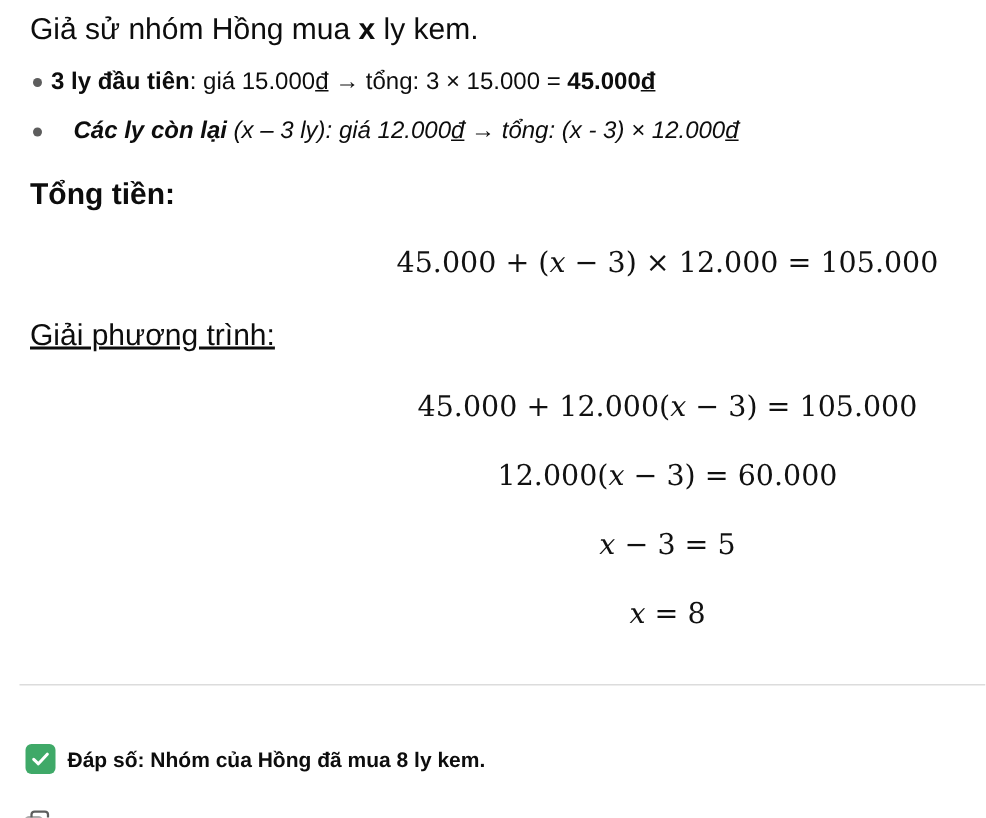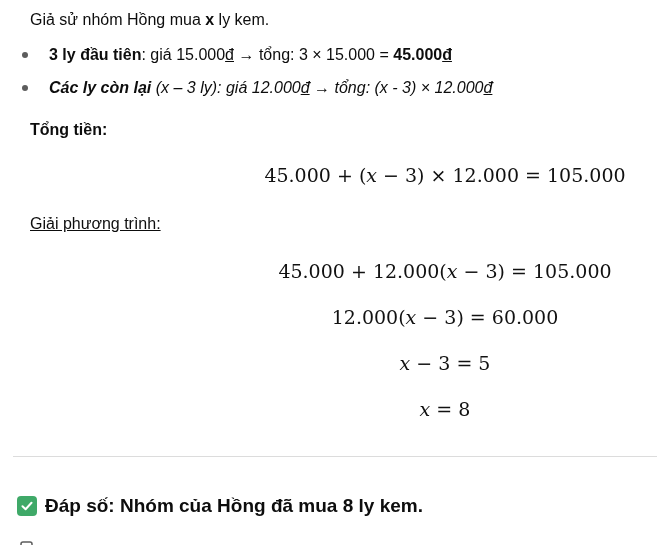--- a/index.html
+++ b/index.html
@@ -1,37 +1,37 @@
 <!DOCTYPE html>
 <html><head>
   <meta charset="utf-8">
   <style>
     * { box-sizing: border-box; margin: 0; padding: 0; }
     html, body { width: 657px; height: 545px; overflow: hidden; background: #ffffff; }
     body { font-family: "Liberation Sans", "DejaVu Sans", sans-serif; color: #0d0d0d; position: relative; }
-    .p { position: absolute; left: 30px; font-size: 16px; line-height: 24px; white-space: nowrap; }
+    .p { position: absolute; left: 20px; font-size: 20px; line-height: 24px; white-space: nowrap; }
     .li { position: absolute; left: 13px; font-size: 16px; line-height: 24px; white-space: nowrap; }
     .bullet { position: absolute; left: 13px; width: 6px; height: 6px; border-radius: 50%; background: #5d5d5d; }
     .li-text { position: absolute; left: 49px; }
     b { font-weight: 700; }
     .cur { text-decoration: underline; }
     .math { position: absolute; left: 0; width: 890px; text-align: center; font-family: "DejaVu Serif", "Liberation Serif", serif; font-size: 19px; line-height: 26px; white-space: nowrap; color: #111; }
     .divider { position: absolute; left: 13px; right: 0; top: 456px; height: 1px; background: #dcdcdc; }
-    .answer { position: absolute; left: 17px; top: 493px; font-size: 19px; line-height: 26px; font-weight: 700; white-space: nowrap; display: flex; align-items: center; }
+    .answer { position: absolute; left: 17px; top: 493px; font-size: 14px; line-height: 26px; font-weight: 700; white-space: nowrap; display: flex; align-items: center; }
     .check { width: 20px; height: 20px; border-radius: 4px; background: #3fa968; display: inline-flex; align-items: center; justify-content: center; margin-right: 8px; }
     .copy-icon { position: absolute; left: 15px; top: 537px; width: 20px; height: 10px; }
   </style>
 </head>
 <body>
 
 <p class="p" style="top:8px;"><span>Giả sử nhóm Hồng mua </span><b>x</b><span> ly kem.</span></p>
 
 <div class="li" style="top:43px;">
   <span class="bullet" style="left:9px;top:9px;"></span>
-  <span class="li-text" style="left:36px;">
+  <span class="li-text" style="left:21px;">
     <b>3 ly đầu tiên</b><span>: giá 15.000</span><span class="cur">đ</span><span> → tổng: 3 × 15.000 = </span><b>45.000</b><b class="cur">đ</b>
   </span>
 </div>
 
 <div class="li" style="top:76px;">
   <span class="bullet" style="left:9px;top:9px;"></span>
   <span class="li-text" style="left:36px;font-style:italic;">
     <b>Các ly còn lại</b><span> (x – 3 ly): giá 12.000</span><span class="cur">đ</span><span> → tổng: (x - 3) × 12.000</span><span class="cur">đ</span>
   </span>
 </div>

